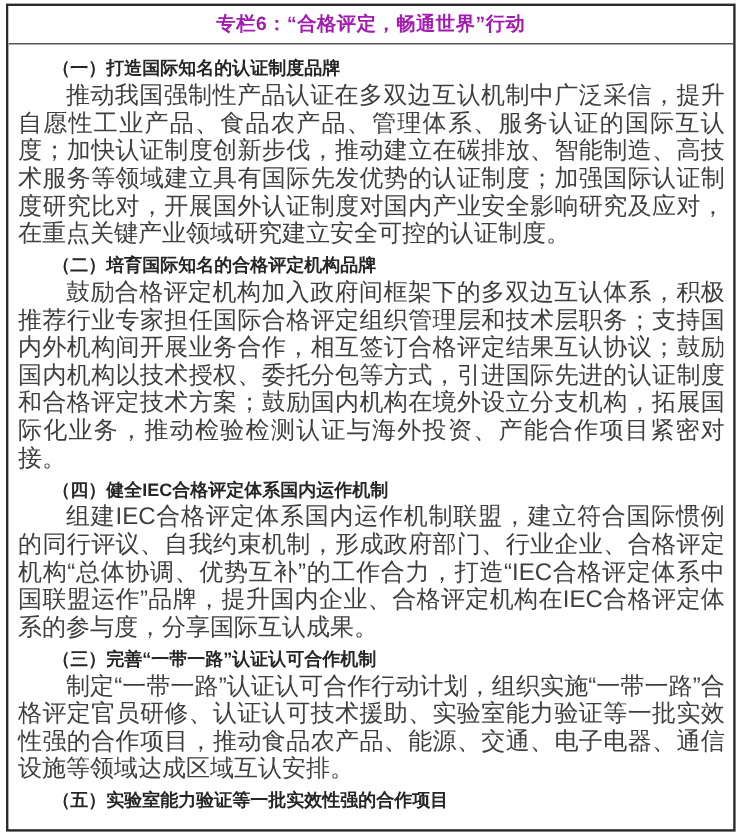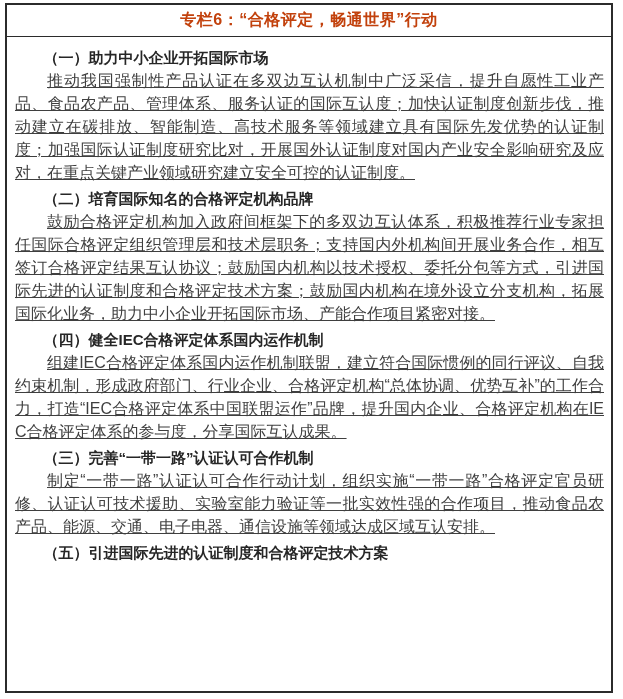--- a/index.html
+++ b/index.html
@@ -26,73 +26,72 @@
     overflow: hidden;
   }
   .panel-title {
     height: 32px;
     border-bottom: 1px solid #2b2b2b;
     display: flex;
     align-items: center;
     justify-content: center;
     font-size: 16px;
     font-weight: bold;
-    color: #c2410c;
+    color: #a21caf;
     letter-spacing: 0.5px;
     background: #ffffff;
   }
   .panel-body {
     padding: 6px 7px 10px 8px;
   }
   .section-heading {
     font-size: 15px;
     font-weight: bold;
     color: #262626;
     line-height: 23px;
     text-indent: 1.9em;
     margin-top: 3px;
   }
   .section-paragraph {
-    font-size: 16px;
+    font-size: 20px;
     color: #3f3f3f;
     line-height: 23px;
     text-align: justify;
     text-justify: inter-ideograph;
     text-indent: 2em;
     word-break: break-all;
-    text-decoration: underline;
   }
 </style>
 </head>
 <body>
 
 <div class="page">
   <div class="panel">
     <div class="panel-title">专栏6：“合格评定，畅通世界”行动</div>
     <div class="panel-body">
 
       <div class="section">
-        <div class="section-heading">（一）助力中小企业开拓国际市场</div>
+        <div class="section-heading">（一）打造国际知名的认证制度品牌</div>
         <p class="section-paragraph">推动我国强制性产品认证在多双边互认机制中广泛采信，提升自愿性工业产品、食品农产品、管理体系、服务认证的国际互认度；加快认证制度创新步伐，推动建立在碳排放、智能制造、高技术服务等领域建立具有国际先发优势的认证制度；加强国际认证制度研究比对，开展国外认证制度对国内产业安全影响研究及应对，在重点关键产业领域研究建立安全可控的认证制度。</p>
       </div>
 
       <div class="section">
         <div class="section-heading">（二）培育国际知名的合格评定机构品牌</div>
-        <p class="section-paragraph">鼓励合格评定机构加入政府间框架下的多双边互认体系，积极推荐行业专家担任国际合格评定组织管理层和技术层职务；支持国内外机构间开展业务合作，相互签订合格评定结果互认协议；鼓励国内机构以技术授权、委托分包等方式，引进国际先进的认证制度和合格评定技术方案；鼓励国内机构在境外设立分支机构，拓展国际化业务，助力中小企业开拓国际市场、产能合作项目紧密对接。</p>
+        <p class="section-paragraph">鼓励合格评定机构加入政府间框架下的多双边互认体系，积极推荐行业专家担任国际合格评定组织管理层和技术层职务；支持国内外机构间开展业务合作，相互签订合格评定结果互认协议；鼓励国内机构以技术授权、委托分包等方式，引进国际先进的认证制度和合格评定技术方案；鼓励国内机构在境外设立分支机构，拓展国际化业务，推动检验检测认证与海外投资、产能合作项目紧密对接。</p>
       </div>
 
       <div class="section">
         <div class="section-heading">（四）健全IEC合格评定体系国内运作机制</div>
         <p class="section-paragraph">组建IEC合格评定体系国内运作机制联盟，建立符合国际惯例的同行评议、自我约束机制，形成政府部门、行业企业、合格评定机构“总体协调、优势互补”的工作合力，打造“IEC合格评定体系中国联盟运作”品牌，提升国内企业、合格评定机构在IEC合格评定体系的参与度，分享国际互认成果。</p>
       </div>
 
       <div class="section">
         <div class="section-heading">（三）完善“一带一路”认证认可合作机制</div>
         <p class="section-paragraph">制定“一带一路”认证认可合作行动计划，组织实施“一带一路”合格评定官员研修、认证认可技术援助、实验室能力验证等一批实效性强的合作项目，推动食品农产品、能源、交通、电子电器、通信设施等领域达成区域互认安排。</p>
       </div>
 
       <div class="section">
-        <div class="section-heading">（五）引进国际先进的认证制度和合格评定技术方案</div>
+        <div class="section-heading">（五）实验室能力验证等一批实效性强的合作项目</div>
       </div>
 
     </div>
   </div>
 </div>
 
 </body></html>

